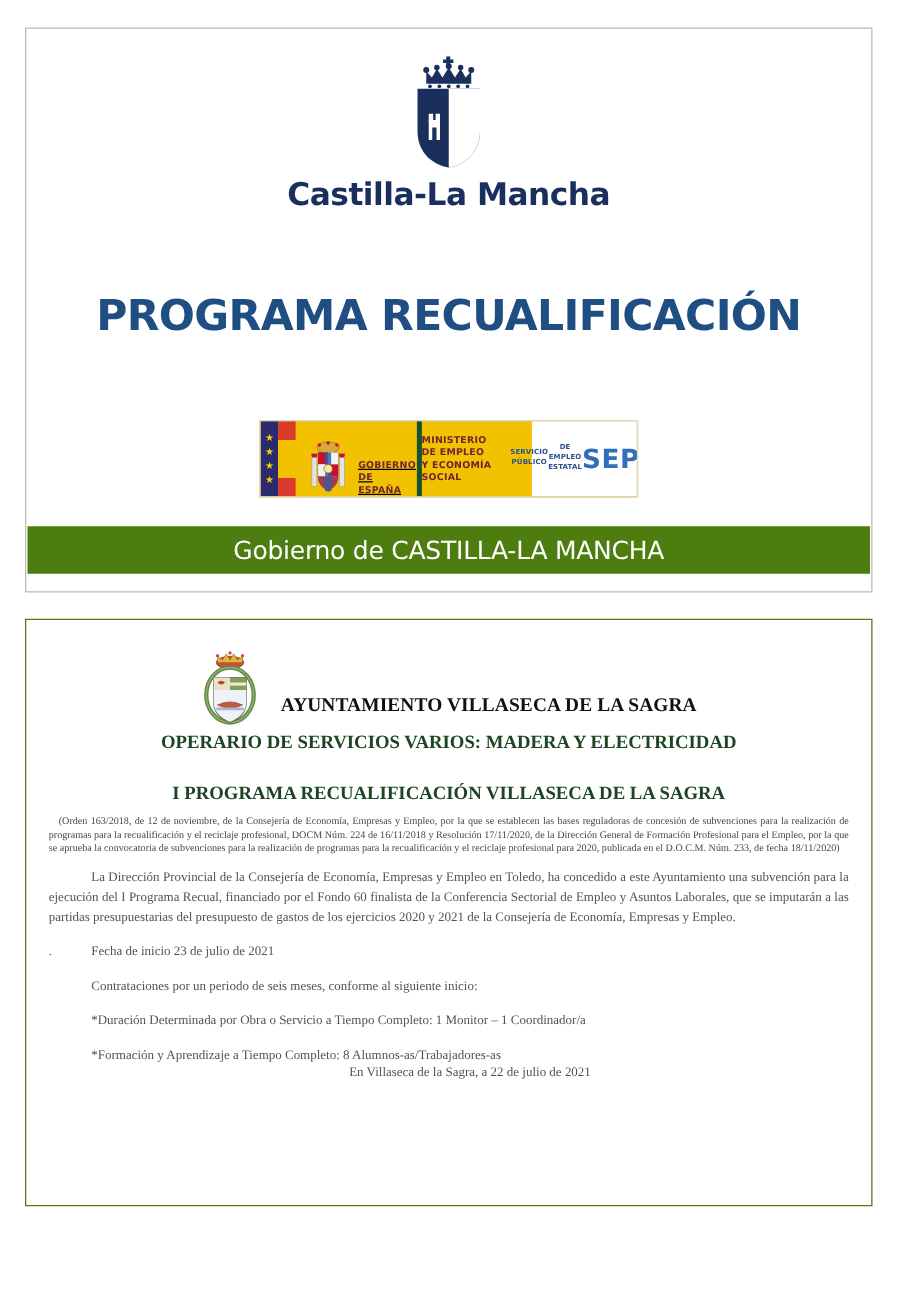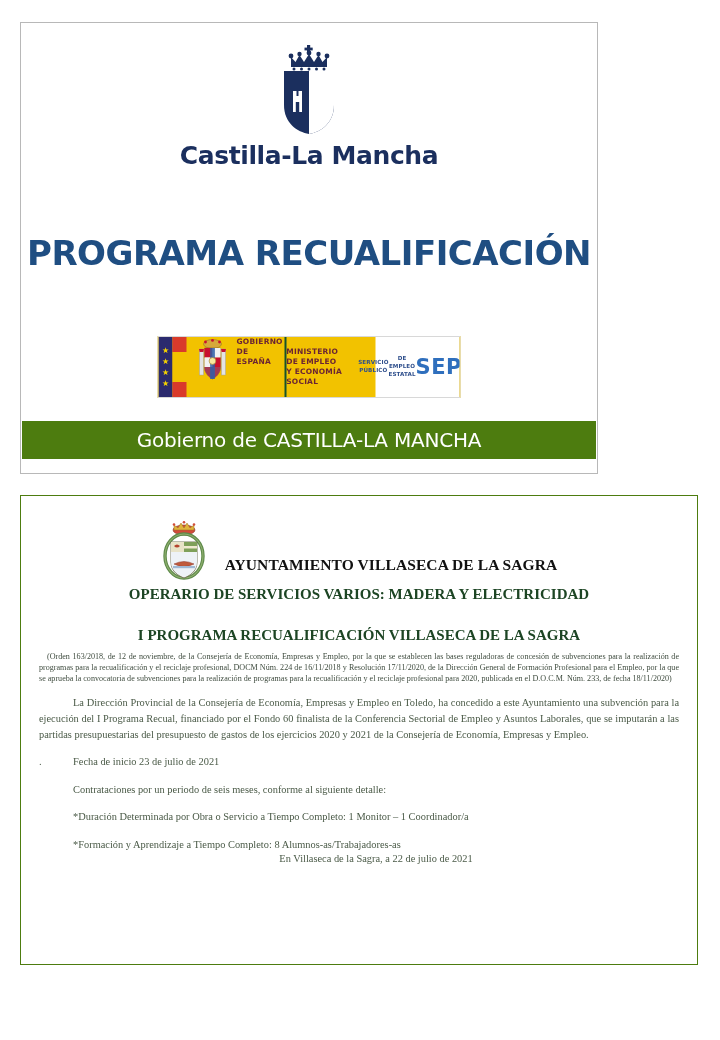--- a/index.html
+++ b/index.html
@@ -18,21 +18,21 @@
     height: 1040px;
     position: relative;
     background: #ffffff;
   }
 
   
   .cover-page {
     position: absolute;
     left: 20px;
     top: 22px;
-    width: 578px;
+    width: 678px;
     height: 452px;
     border: 1px solid #b8b8b8;
     box-sizing: border-box;
     background: #ffffff;
   }
   .cover-inner {
     position: relative;
     width: 100%;
     height: 100%;
   }
@@ -123,23 +123,24 @@
     height: 100%;
     flex: 0 0 auto;
     background: linear-gradient(to bottom,
       #d93a2b 0px, #d93a2b 15px,
       #f2c200 15px, #f2c200 45px,
       #d93a2b 45px, #d93a2b 62px);
   }
   .gob-block {
     flex: 1 1 auto;
     display: flex;
-    align-items: flex-start;
+    align-items: flex-end;
     padding-left: 6px;
-    border-right: 2px solid #14532d;
+    border-right: 4px solid #14532d;
+    text-decoration: underline;
   }
   .coat {
     width: 40px;
     height: 46px;
     flex: 0 0 auto;
   }
   .gob-text {
     font-family: "DejaVu Sans", sans-serif;
     font-size: 7.5px;
     font-weight: bold;
@@ -434,21 +435,21 @@
     <div class="legal-note">(Orden 163/2018, de 12 de noviembre, de la Consejería de Economía, Empresas y Empleo, por la que se establecen las bases reguladoras de concesión de subvenciones para la realización de programas para la recualificación y el reciclaje profesional, DOCM Núm. 224 de 16/11/2018 y Resolución 17/11/2020, de la Dirección General de Formación Profesional para el Empleo, por la que se aprueba la convocatoria de subvenciones para la realización de programas para la recualificación y el reciclaje profesional para 2020, publicada en el D.O.C.M. Núm. 233, de fecha 18/11/2020)</div>
 
     <div class="body-par">La Dirección Provincial de la Consejería de Economía, Empresas y Empleo en Toledo, ha concedido a este Ayuntamiento una subvención para la ejecución del I Programa Recual,  financiado por el Fondo 60 finalista de la Conferencia Sectorial de Empleo y Asuntos Laborales, que se imputarán a las partidas presupuestarias del presupuesto de gastos de los ejercicios 2020 y 2021 de la Consejería de Economía, Empresas y Empleo.</div>
 
     <div class="line-row">
       <span class="bullet-dot">.</span>
       <span>Fecha de inicio 23 de julio de 2021</span>
     </div>
 
     <div class="line-row">
-      <span class="line-indent">Contrataciones por un periodo de seis meses, conforme al siguiente detalle:</span>
+      <span class="line-indent">Contrataciones por un periodo de seis meses, conforme al siguiente inicio:</span>
     </div>
 
     <div class="line-row">
       <span class="line-indent">*Duración Determinada por Obra o Servicio a Tiempo Completo: 1 Monitor – 1 Coordinador/a</span>
     </div>
 
     <div class="line-row">
       <span class="line-indent">*Formación y Aprendizaje a Tiempo Completo: 8 Alumnos-as/Trabajadores-as</span>
     </div>
 

